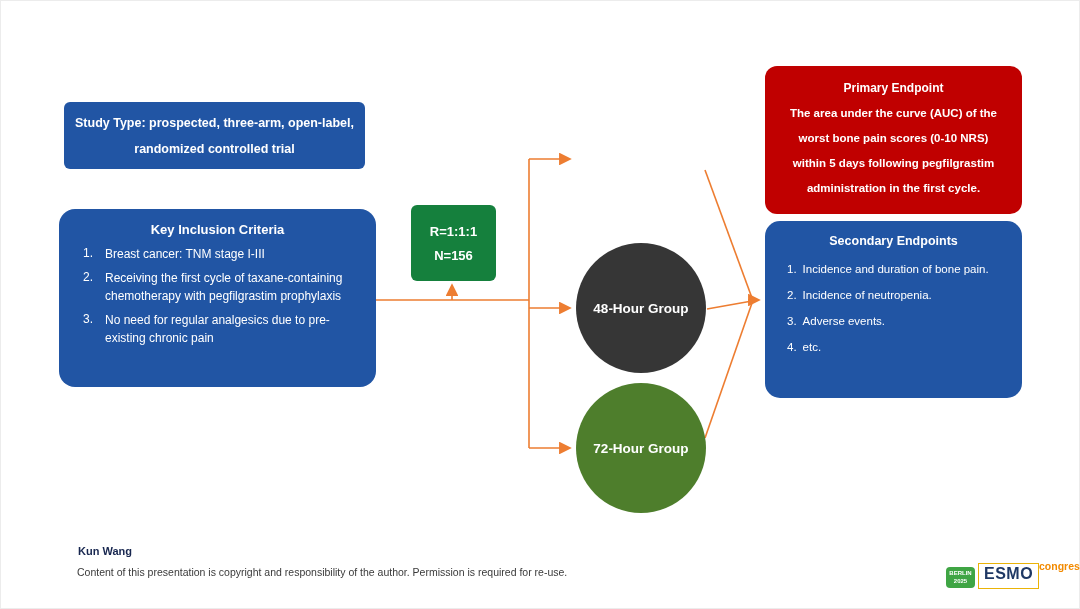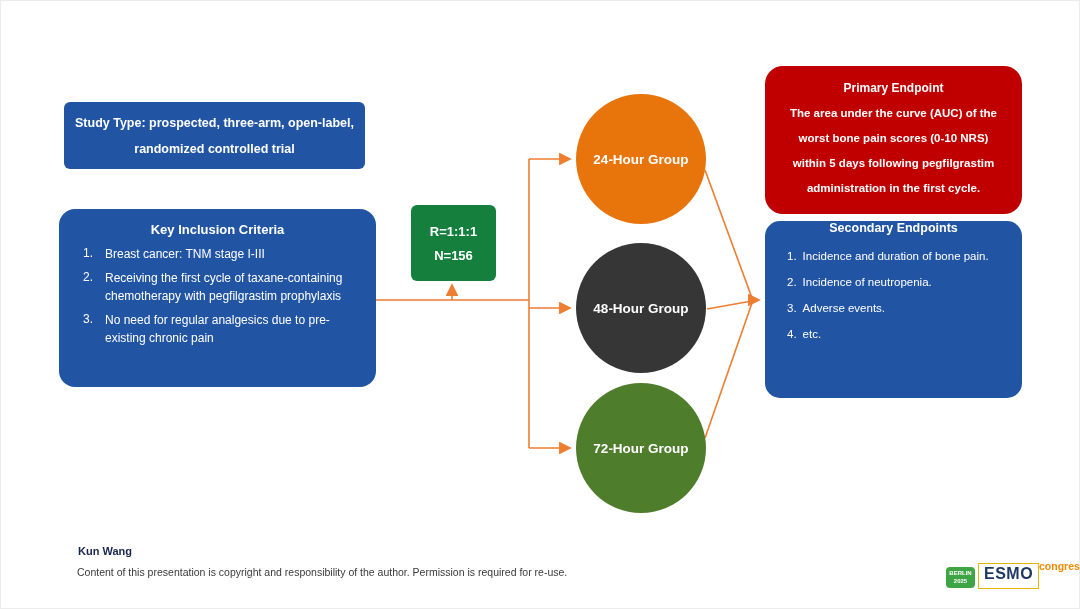--- a/index.html
+++ b/index.html
@@ -39,27 +39,27 @@
   .circle {
     position:absolute; width:130px; height:130px; border-radius:50%;
     display:flex; align-items:center; justify-content:center;
     color:#fff; font-weight:700; font-size:13.5px;
   }
   .c1 { left:576px; top:94px; }
   .c2 { left:576px; top:243px; }
   .c3 { left:576px; top:383px; }
 
   .primary {
-    left:765px; top:66px; width:257px; height:148px; border-radius:18px;
+    left:765px; top:66px; width:257px; height:148px; border-radius:12px;
     text-align:center; font-weight:700; font-size:11.5px; padding:10px 23px;
   }
   .primary .box-title { line-height:25px; font-size:12px; }
   .primary .endpoint-text { line-height:25px; }
 
-  .secondary { left:765px; top:221px; width:257px; height:177px; border-radius:15px; font-size:11.5px; }
+  .secondary { left:765px; top:221px; width:257px; height:177px; border-radius:15px; font-size:11.5px; padding-top:13px; }
   .secondary .box-title { text-align:center; font-weight:700; font-size:12.5px; }
   .sec-list { margin-top:15px; padding-left:22px; display:flex; flex-direction:column; gap:14px; }
   .sec-item { display:flex; gap:6px; }
 
   .author { position:absolute; left:78px; top:545px; font-size:11px; font-weight:700; color:#17264F; }
   .copyright { position:absolute; left:77px; top:566px; font-size:10.5px; color:#3a3a3a; }
 
   .logo { position:absolute; left:946px; top:561px; width:120px; height:32px; }
   .logo-badge {
     position:absolute; left:0; top:6px; width:29px; height:21px; background:#3FA544;
@@ -120,23 +120,20 @@
         <span class="txt">No need for regular analgesics due to pre-existing chronic pain</span>
       </div>
     </div>
   </div>
 
   <div class="box rbox" style="background-color: #15803d;">
     <div>R=1:1:1</div>
     <div>N=156</div>
   </div>
 
-  <div class="circle c1" style="background-color: rgb(232, 116, 12);">
-    <span>24-Hour Group</span>
-  </div>
   <div class="circle c2" style="background-color: rgb(54, 54, 54);">
     <span>48-Hour Group</span>
   </div>
   <div class="circle c3" style="background-color: rgb(78, 126, 44);">
     <span>72-Hour Group</span>
   </div>
 
   <div class="box primary" style="background-color: rgb(192, 0, 0);">
     <div class="box-title">Primary Endpoint</div>
     <div class="endpoint-text">The area under the curve (AUC) of the worst bone pain scores (0-10 NRS) within 5 days following pegfilgrastim administration in the first cycle.</div>

